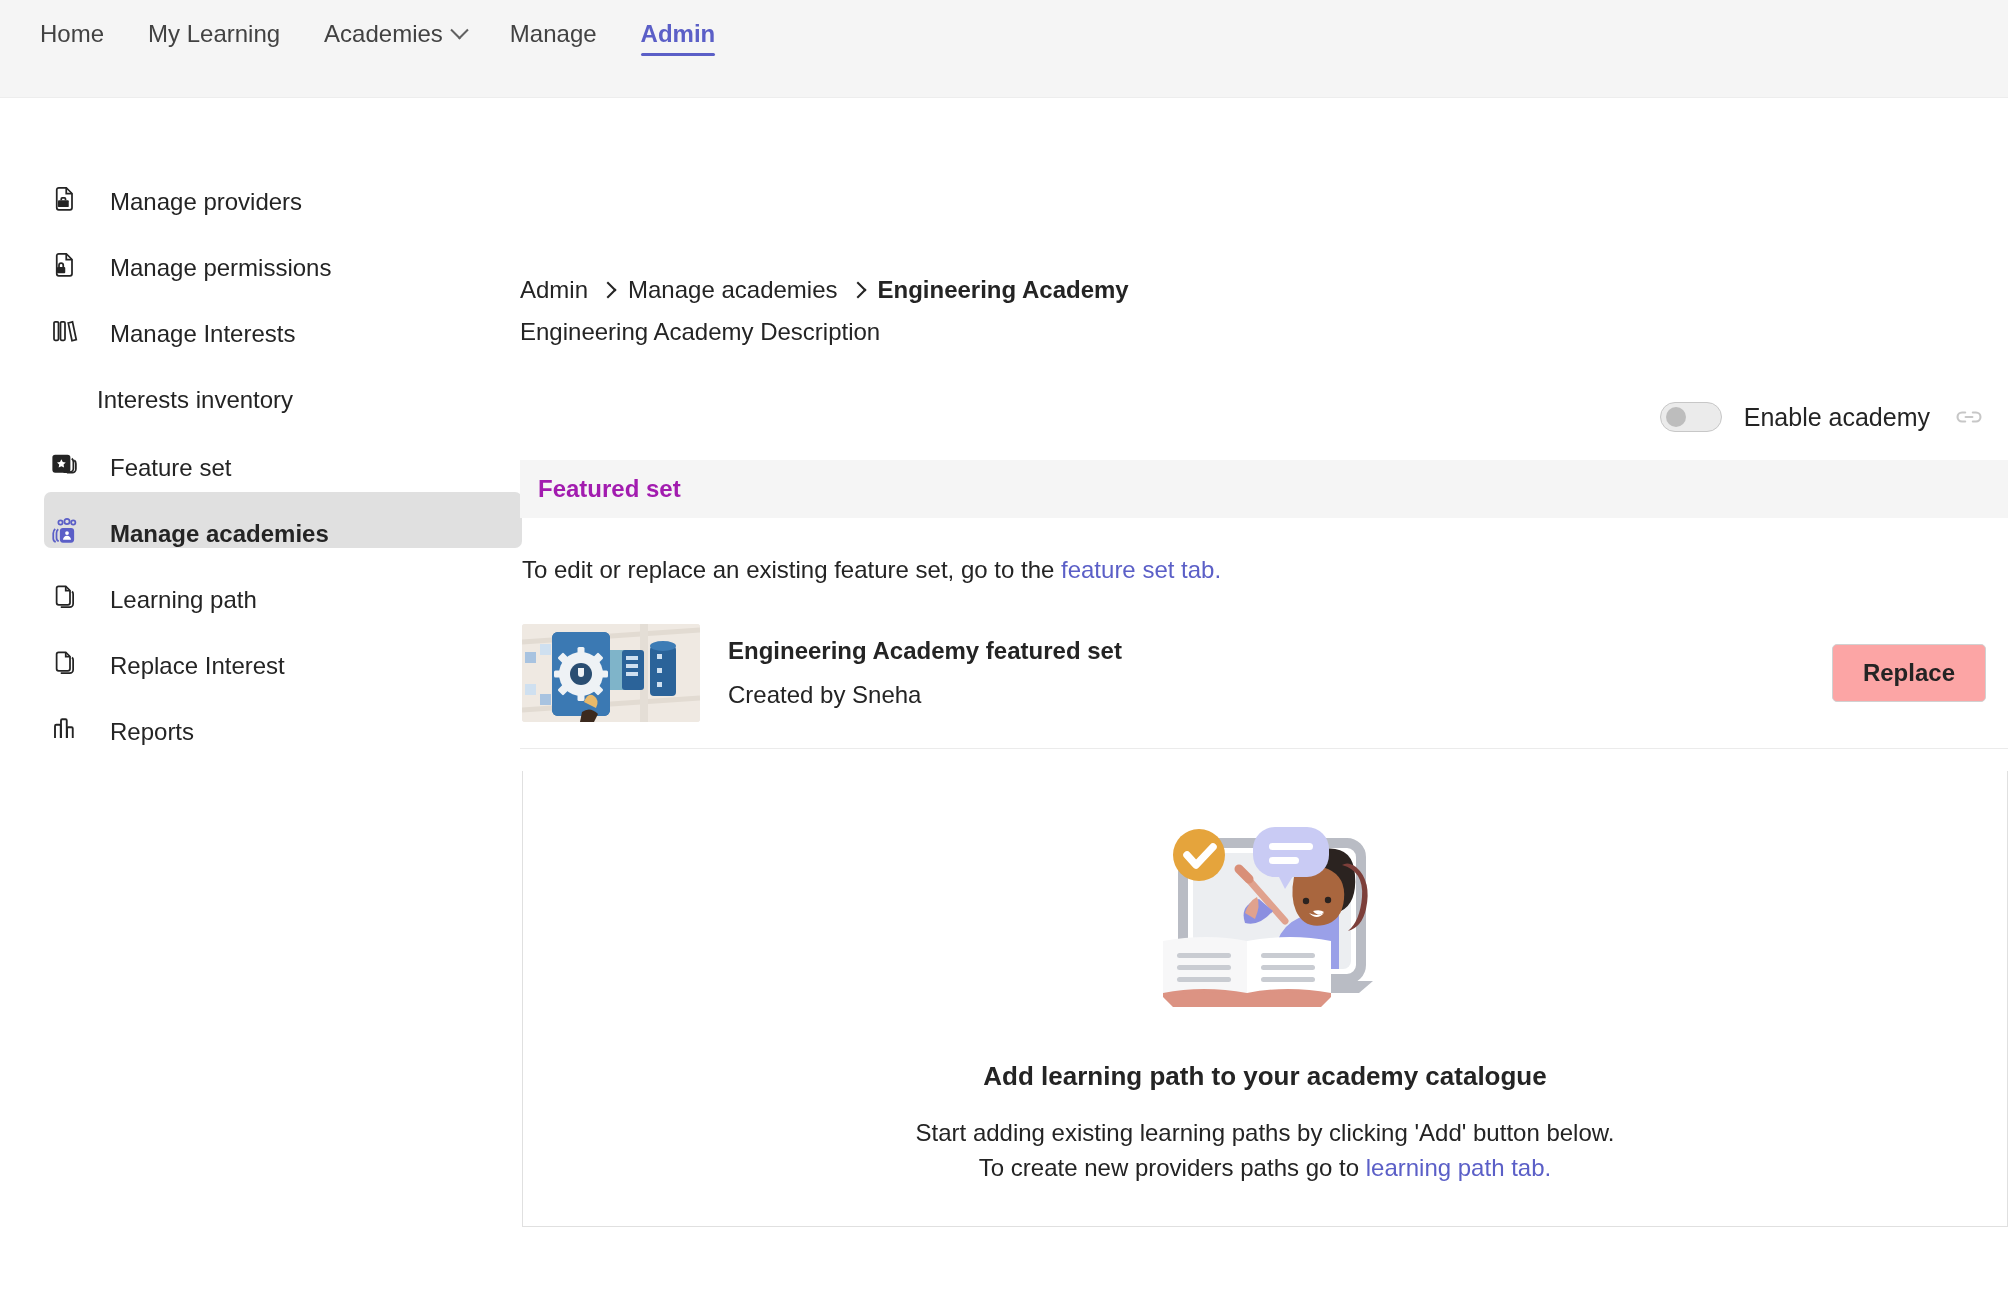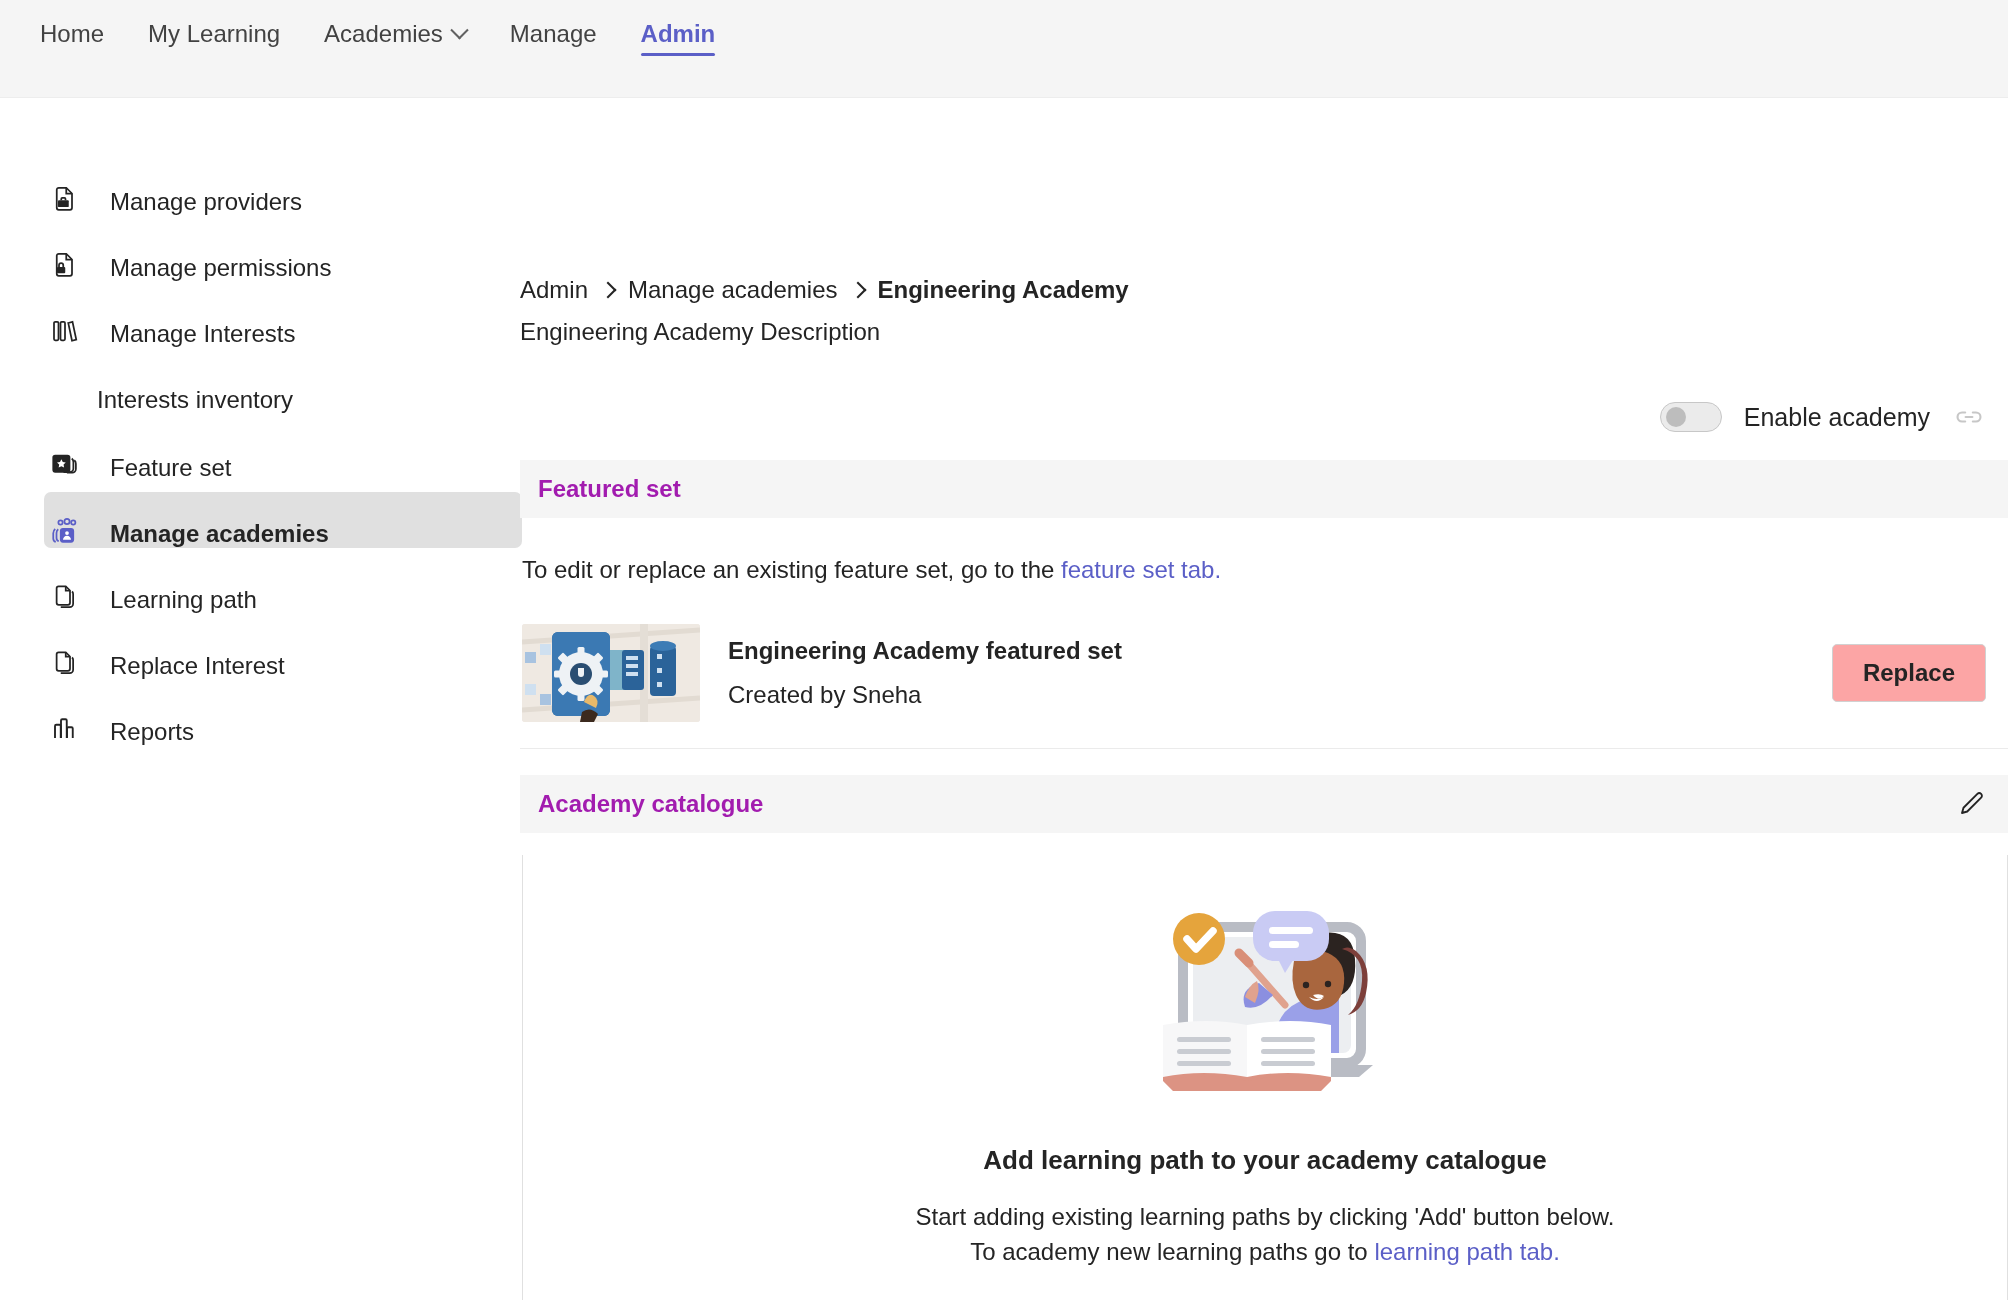--- a/index.html
+++ b/index.html
@@ -422,28 +422,20 @@
           </svg>
         </div>
         <div class="fs-meta">
           <div class="fs-title">Engineering Academy featured set</div>
           <div class="fs-sub">Created by Sneha</div>
         </div>
         <button class="btn">Replace</button>
       </div>
     </div>
 
-    <div class="section-head">
-      <span class="title">Academy catalogue</span>
-      <span class="icon-btn">
-        <svg width="30" height="30" viewBox="0 0 24 24" fill="none" stroke="#242424" stroke-width="1.5" stroke-linecap="round" stroke-linejoin="round">
-          <path d="M17.1 3.9a2.1 2.1 0 0 1 3 3L9 18l-4.2 1.2L6 15z"></path>
-        </svg>
-      </span>
-    </div>
 
     <div class="catalogue-box">
       <div>
         <svg width="256" height="216" viewBox="0 0 256 216">
           <rect x="46" y="38" width="178" height="136" rx="14" fill="none" stroke="#b9bcc4" stroke-width="10"></rect>
           <rect x="56" y="48" width="158" height="116" rx="8" fill="#eceef1"></rect>
           <path d="M36 176 h200 l-14 12 H50 z" fill="#b9bcc4"></path>
           <g>
             <path d="M170 110 q-6 -42 32 -42 v96 h-64 q-4 -44 32 -54z" fill="#9aa0e8"></path>
             <path d="M186 44 q30 -4 32 26 q2 28 -14 36 q-18 9 -30 -6 q-12 -16 -2 -38 q4 -12 14 -18z" fill="#2b2320"></path>
@@ -479,19 +471,19 @@
             <rect x="124" y="172" width="54" height="5" rx="2.5"></rect>
           </g>
           <path d="M26 192 q46 -10 84 0 q38 -10 84 0 l-10 10 H36z" fill="#dc9383"></path>
         </svg>
       </div>
 
       <div class="empty-title">Add learning path to your academy catalogue</div>
 
       <div class="empty-sub">
         <span>Start adding existing learning paths by clicking 'Add' button below.</span><br>
-        <span>To academy new learning paths go to </span><span class="link">learning path tab.</span>
+        <span>To create new providers paths go to </span><span class="link">learning path tab.</span>
       </div>
 
     </div>
 
   </div>
 </div>
 
 </body></html>

